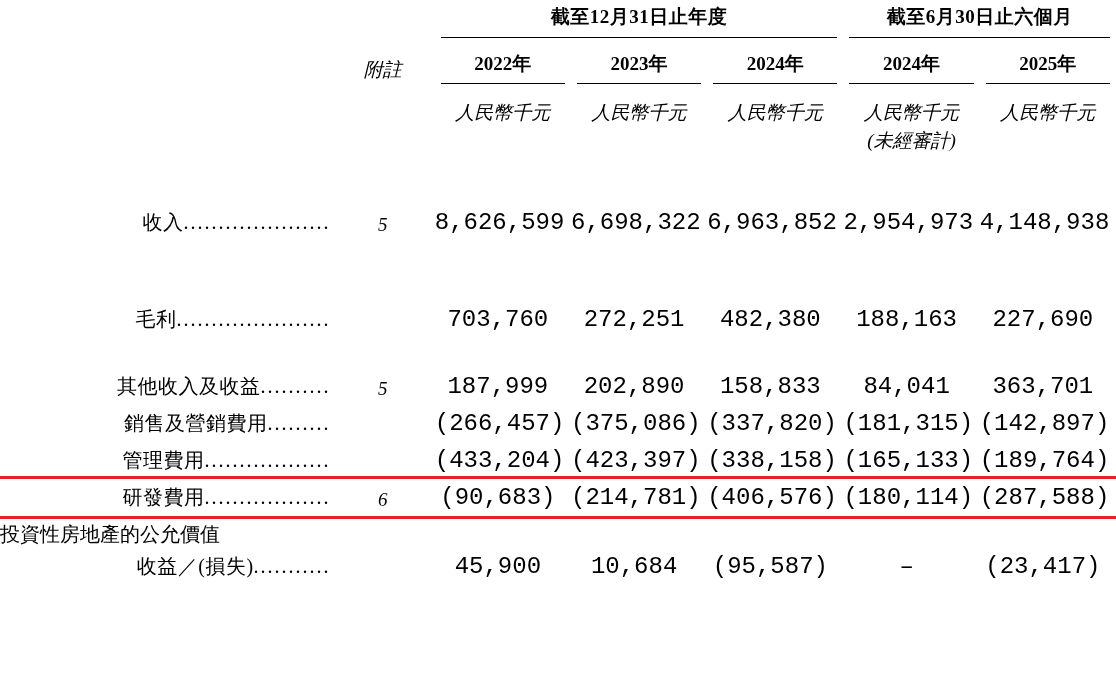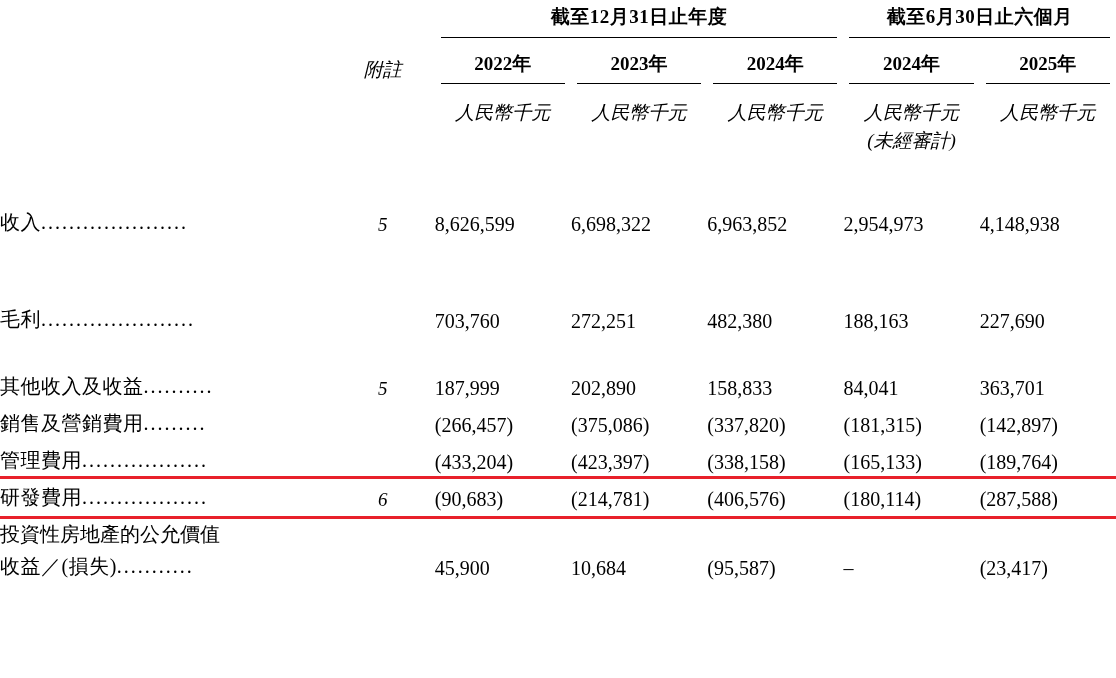--- a/index.html
+++ b/index.html
@@ -74,37 +74,39 @@
   }
   .spacer-row td { height: 46px; }
   .gap-row td { height: 28px; }
 
   td.label {
     font-size: 20px;
     padding: 5px 0 5px 0;
     white-space: nowrap;
     vertical-align: bottom;
     letter-spacing: 0.5px;
+    text-align: right;
   }
   td.label .dots {
     letter-spacing: 2px;
   }
   td.note {
     text-align: center;
     font-size: 19px;
     font-style: italic;
     vertical-align: bottom;
     padding-bottom: 5px;
   }
   td.num {
-    text-align: left;
-    font-size: 20px;
+    text-align: center;
+    font-size: 24px;
     padding: 5px 10px 5px 0;
     vertical-align: bottom;
     white-space: nowrap;
+    font-family: Liberation Mono, monospace;
   }
   tr.row-highlight {
     outline: 3px solid #e8202a;
   }
   .indent {
     padding-left: 34px;
     margin-top: 42px;
   }
   .two-line-label {
     font-size: 20px;

